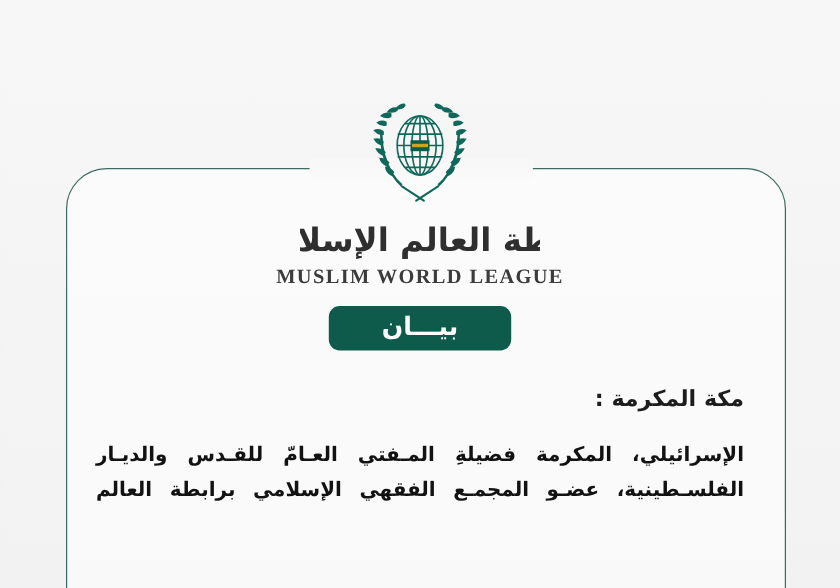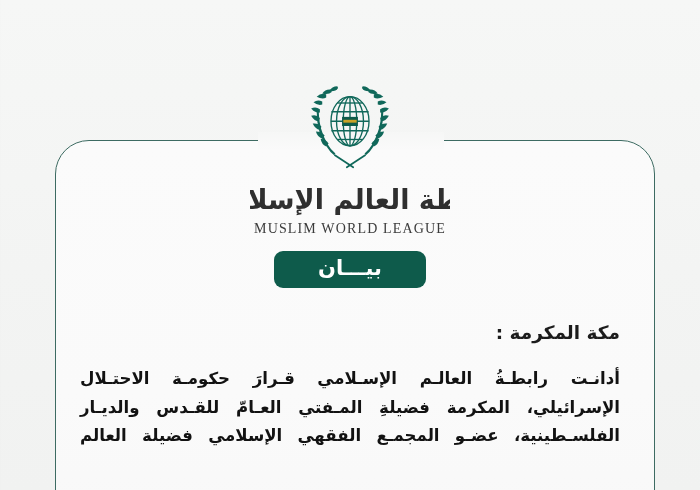--- a/index.html
+++ b/index.html
@@ -81,22 +81,22 @@
   .arabic-wordmark {
     margin-top: 4px;
     height: 44px;
     width: 200px;
     display: block;
   }
 
   .latin-wordmark {
     margin-top: 1px;
     font-family: "Liberation Serif", "DejaVu Serif", serif;
-    font-weight: normal;
-    font-size: 14px;
+    font-weight: bold;
+    font-size: 17px;
     letter-spacing: 1.15px;
     color: #3b3b3b;
     direction: ltr;
     white-space: nowrap;
   }
 
   .badge {
     margin-top: 14px;
     width: 152px;
     height: 37px;
@@ -231,19 +231,18 @@
 
     <div class="latin-wordmark">MUSLIM WORLD LEAGUE</div>
 
     <div class="badge">بيـــان</div>
   </div>
 
   <div class="content">
     <div class="dateline">مكة المكرمة :</div>
 
     <div class="paragraph">
-      <span class="ln">أدانـت رابطـةُ العالـم الإسـلامي قـرارَ حكومـة الاحتـلال</span>
       <span class="ln">الإسرائيلي، المكرمة فضيلةِ المـفتي العـامّ للقـدس والديـار</span>
-      <span class="ln">الفلسـطينية، عضـو المجمـع الفقهي الإسلامي فضيلة العالم</span>
+      <span class="ln">الفلسـطينية، عضـو المجمـع الفقهي الإسلامي برابطة العالم</span>
     </div>
   </div>
 
 </div>
 
 </body></html>

